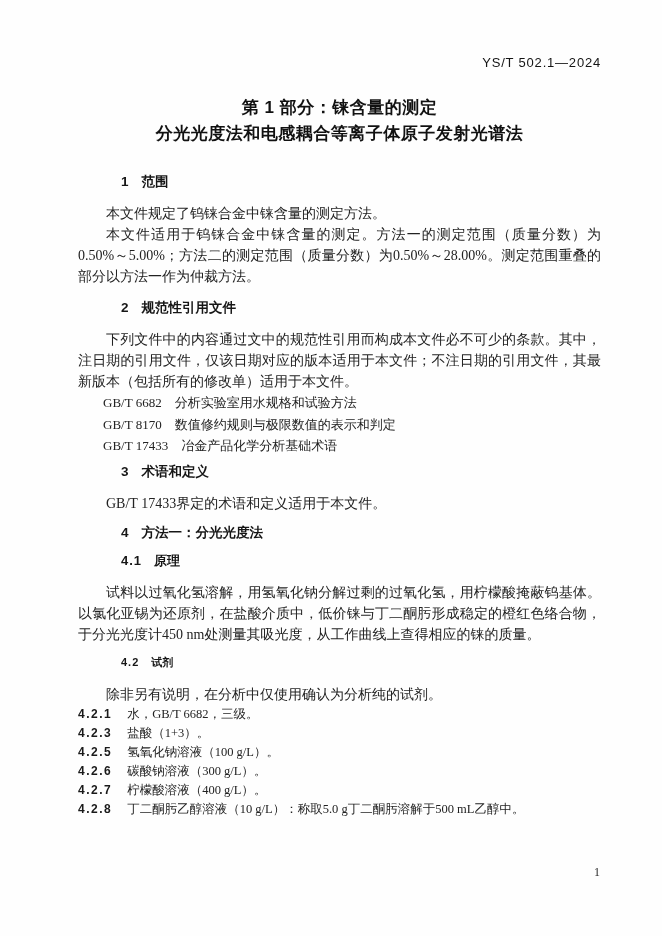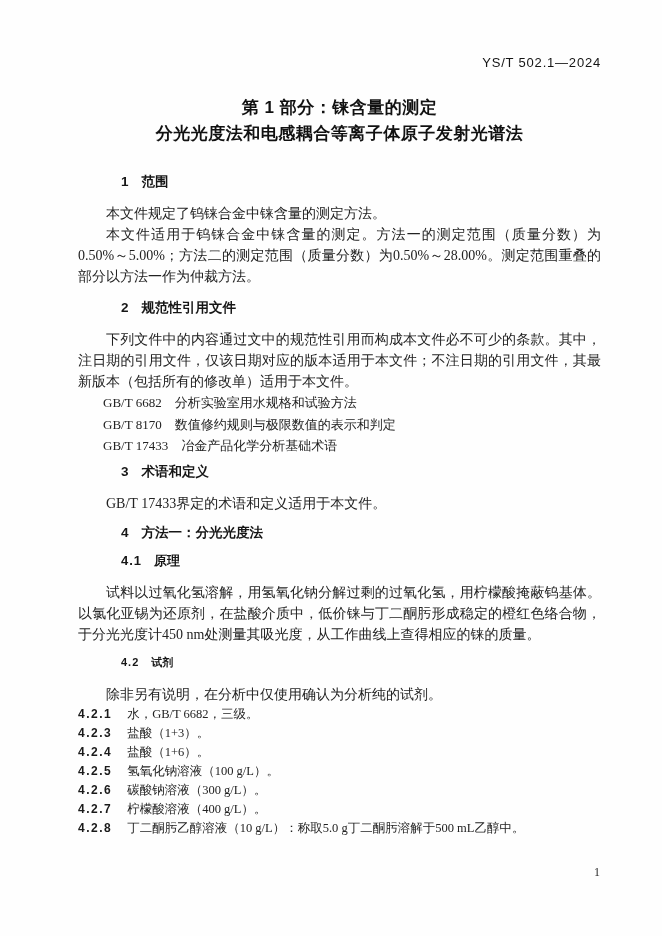--- a/index.html
+++ b/index.html
@@ -144,23 +144,20 @@
     <p class="body indent after-heading">除非另有说明，在分析中仅使用确认为分析纯的试剂。</p>
 
     <div class="clauses">
       <div class="clause">
         <span class="cnum">4.2.1</span><span>水，GB/T 6682，三级。</span>
       </div>
       <div class="clause">
         <span class="cnum">4.2.3</span><span>盐酸（1+3）。</span>
       </div>
       <div class="clause">
-        <span class="cnum">4.2.4</span><span>盐酸（1+6）。</span>
-      </div>
-      <div class="clause">
         <span class="cnum">4.2.5</span><span>氢氧化钠溶液（100 g/L）。</span>
       </div>
       <div class="clause">
         <span class="cnum">4.2.6</span><span>碳酸钠溶液（300 g/L）。</span>
       </div>
       <div class="clause">
         <span class="cnum">4.2.7</span><span>柠檬酸溶液（400 g/L）。</span>
       </div>
       <div class="clause">
         <span class="cnum">4.2.8</span><span>丁二酮肟乙醇溶液（10 g/L）：称取5.0 g丁二酮肟溶解于500 mL乙醇中。</span>

